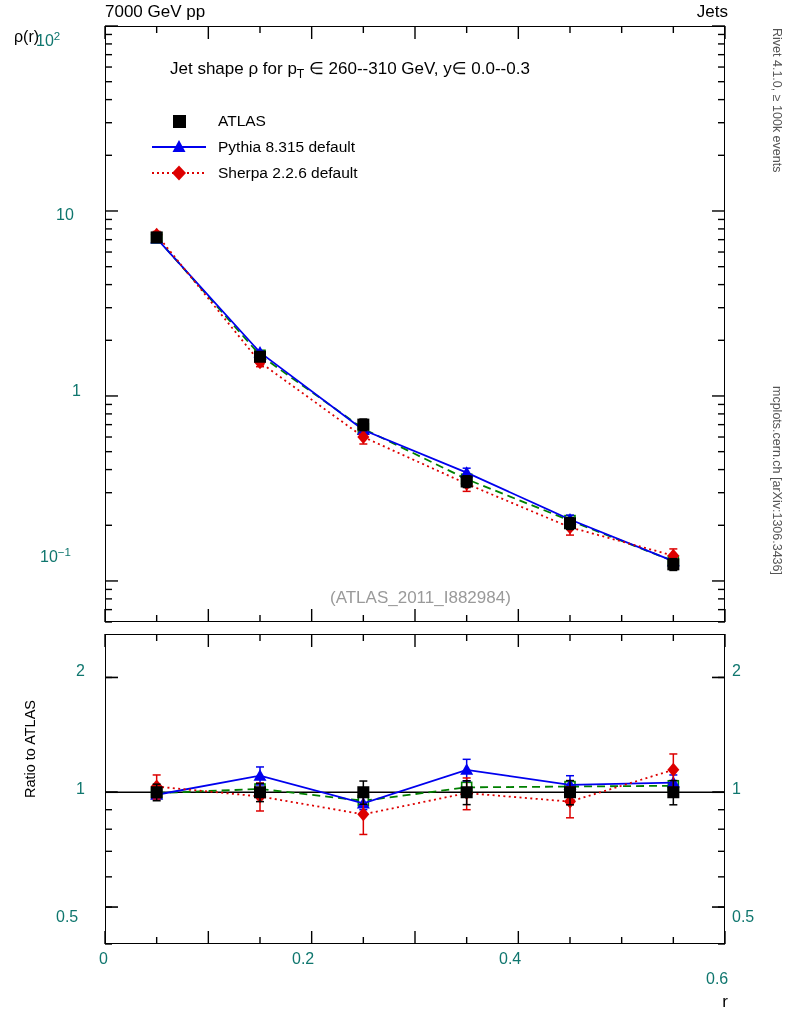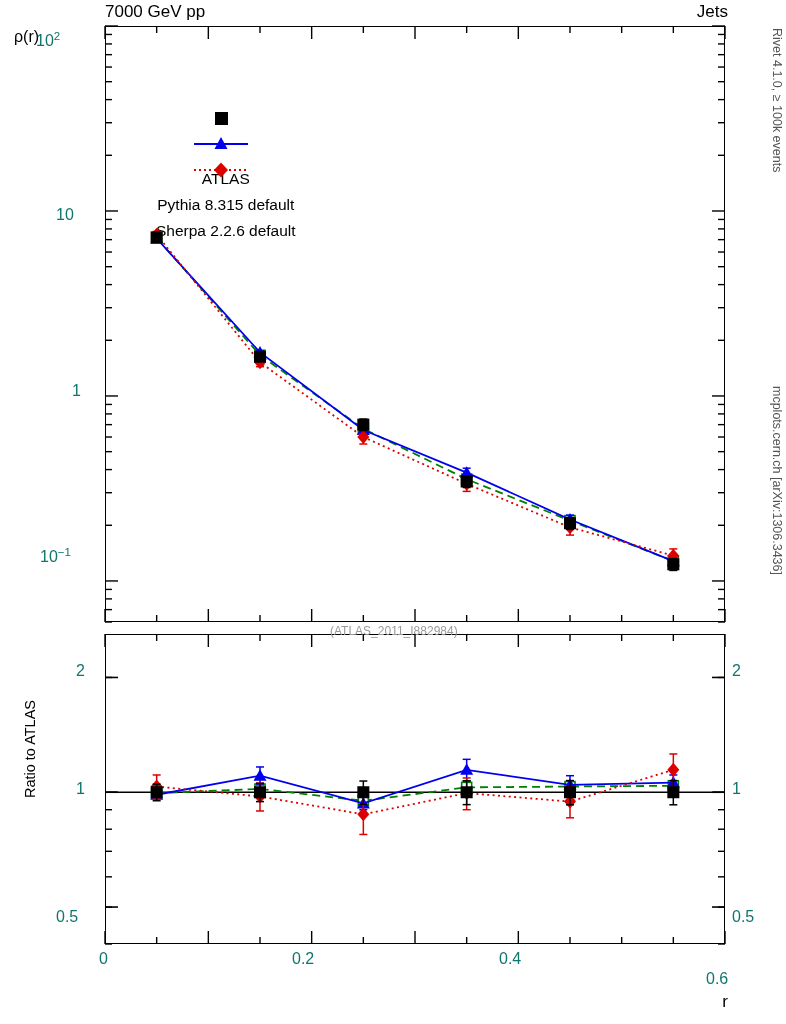--- a/index.html
+++ b/index.html
@@ -103,34 +103,33 @@
 
   
   .legend {
     left: 150px; top: 108px;
     font-size: 15.5px;
   }
   .legend-row {
     display: flex;
     align-items: center;
     height: 26px;
-    flex-direction: column;
   }
   .legend-key {
     width: 62px;
     height: 20px;
     position: relative;
     flex: 0 0 62px;
   }
   .legend-label { padding-left: 6px; white-space: nowrap; }
 
   
   .watermark {
-    left: 330px; top: 624px;
-    font-size: 12px;
+    left: 330px; top: 588px;
+    font-size: 17px;
     color: #9a9a9a;
     white-space: nowrap;
   }
 </style>
 </head>
 <body>
 
 <div class="root">
 
   <div class="abs hdr-left">7000 GeV pp</div>
@@ -141,20 +140,23 @@
 
   <div class="abs panel-main"></div>
   <div class="abs panel-ratio"></div>
 
   <div class="abs ylabel-main">
     <span>ρ(r)</span>
   </div>
   <div class="abs ylabel-ratio">Ratio to ATLAS</div>
   <div class="abs xlabel">r</div>
 
+  <div class="abs plot-title">
+    <span>Jet shape ρ for p</span><span class="sub">T</span><span> ∈ 260--310 GeV, y∈ 0.0--0.3</span>
+  </div>
 
   <div class="abs legend">
     <div class="legend-row">
       <span class="legend-key">
         <svg width="62" height="20">
           <rect x="23" y="4" width="13" height="13" fill="#000000"></rect>
         </svg>
       </span>
       <span class="legend-label">ATLAS</span>
     </div>

